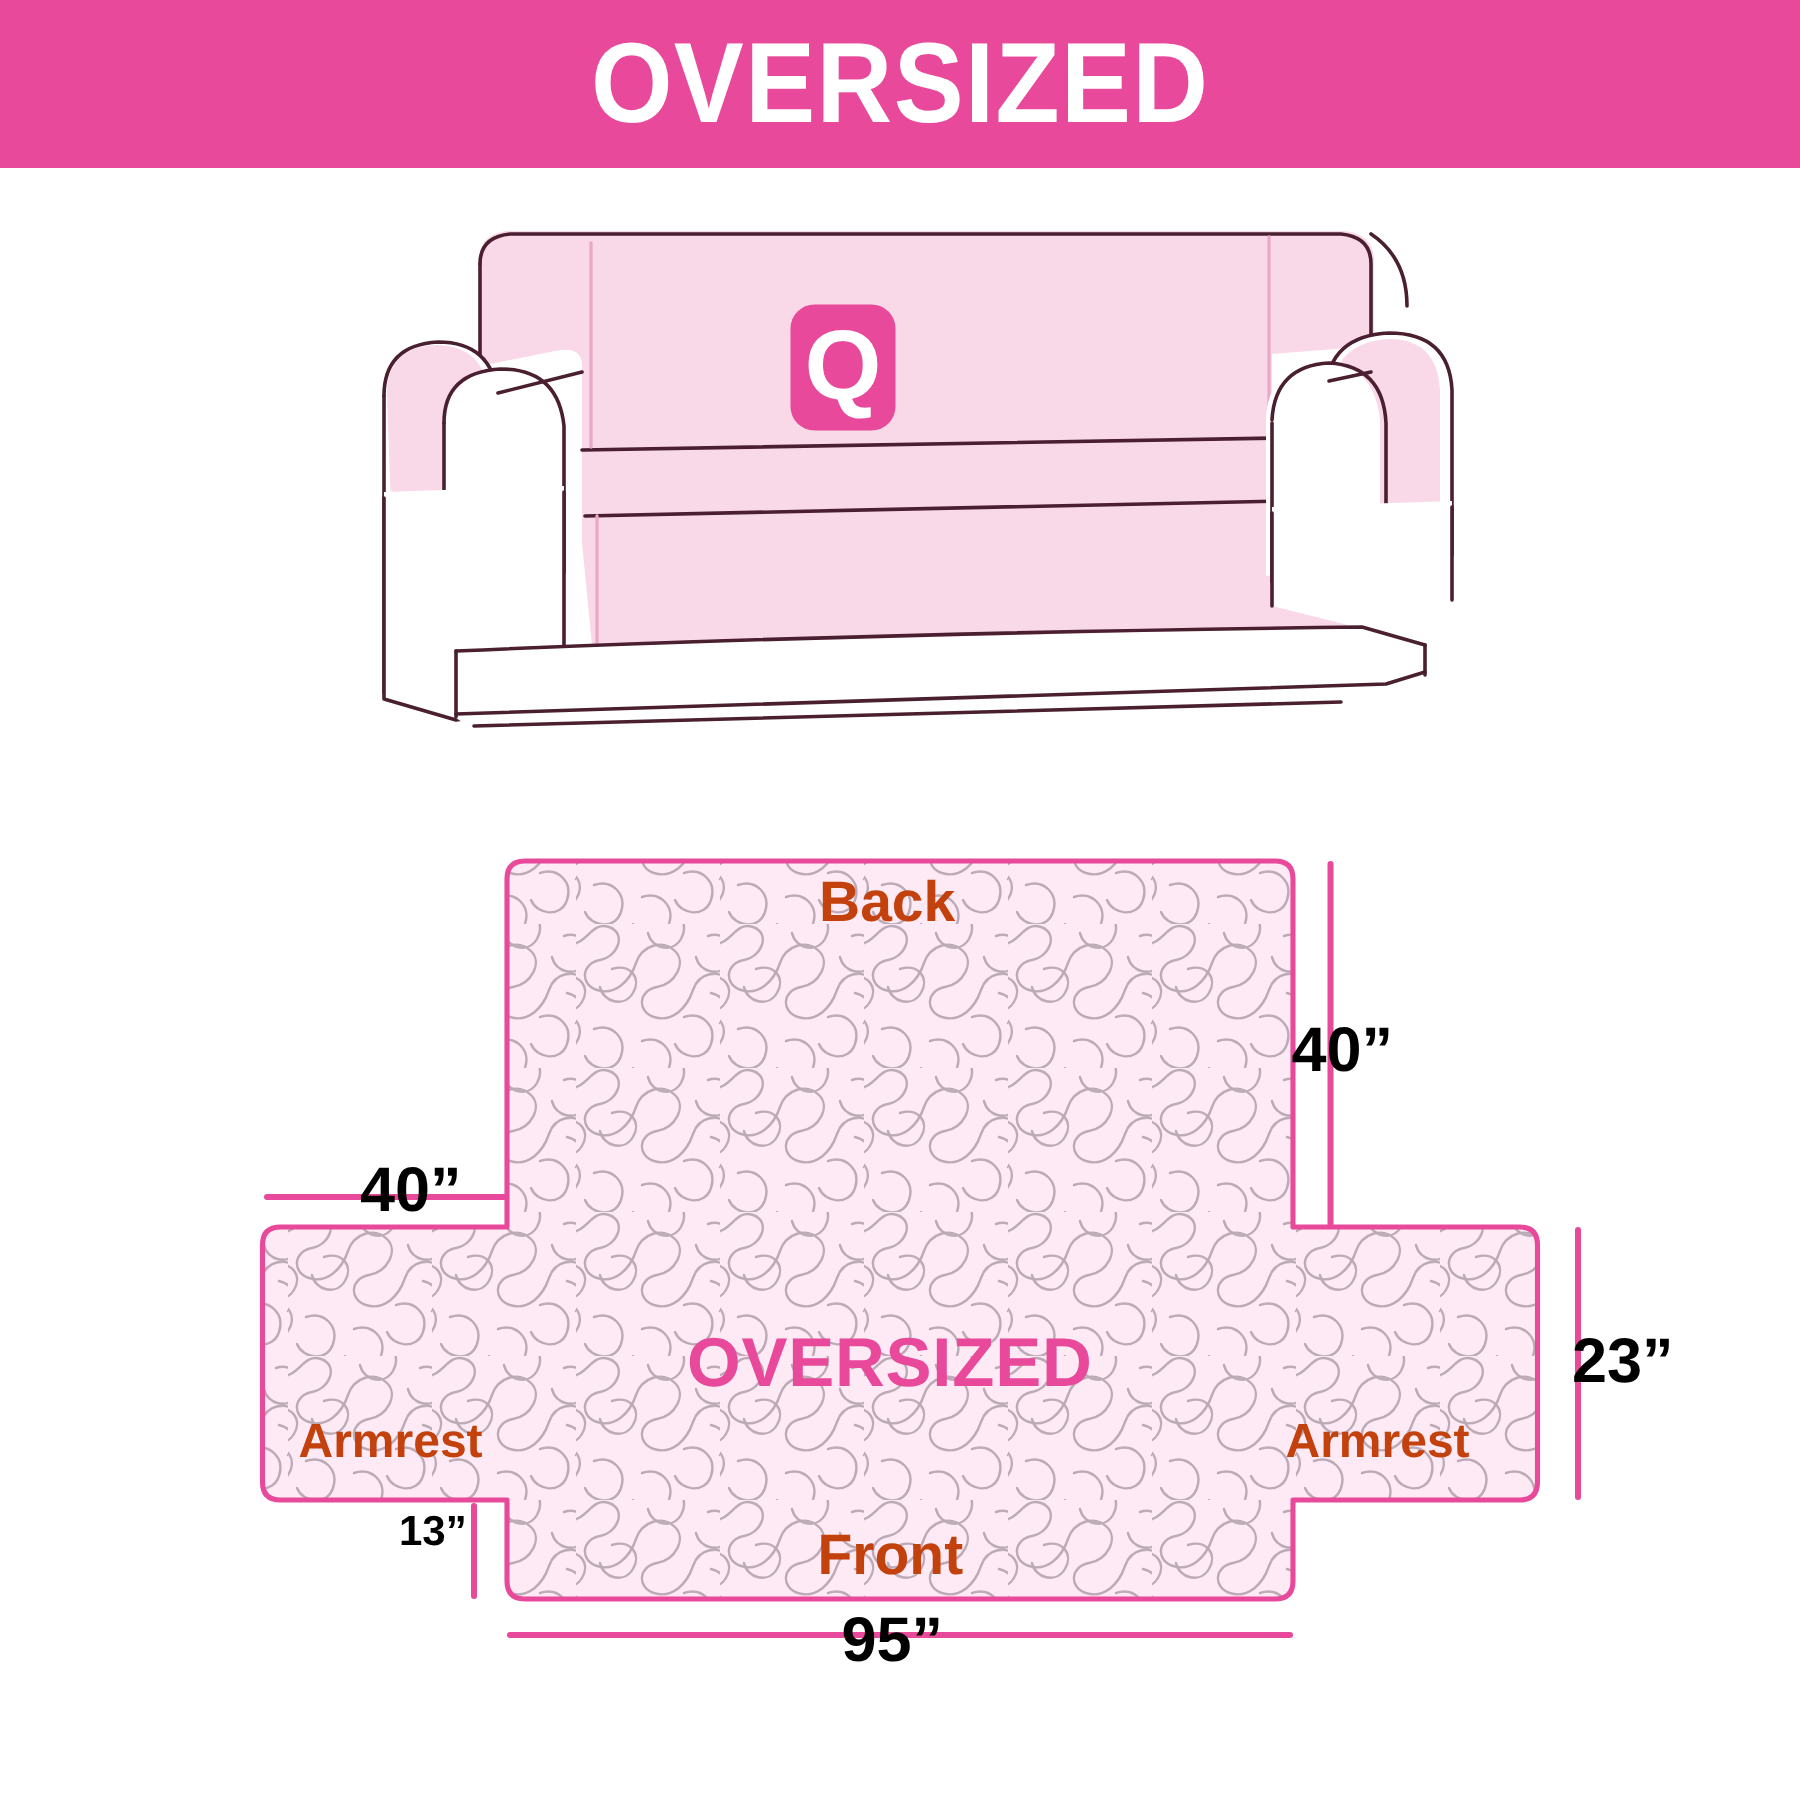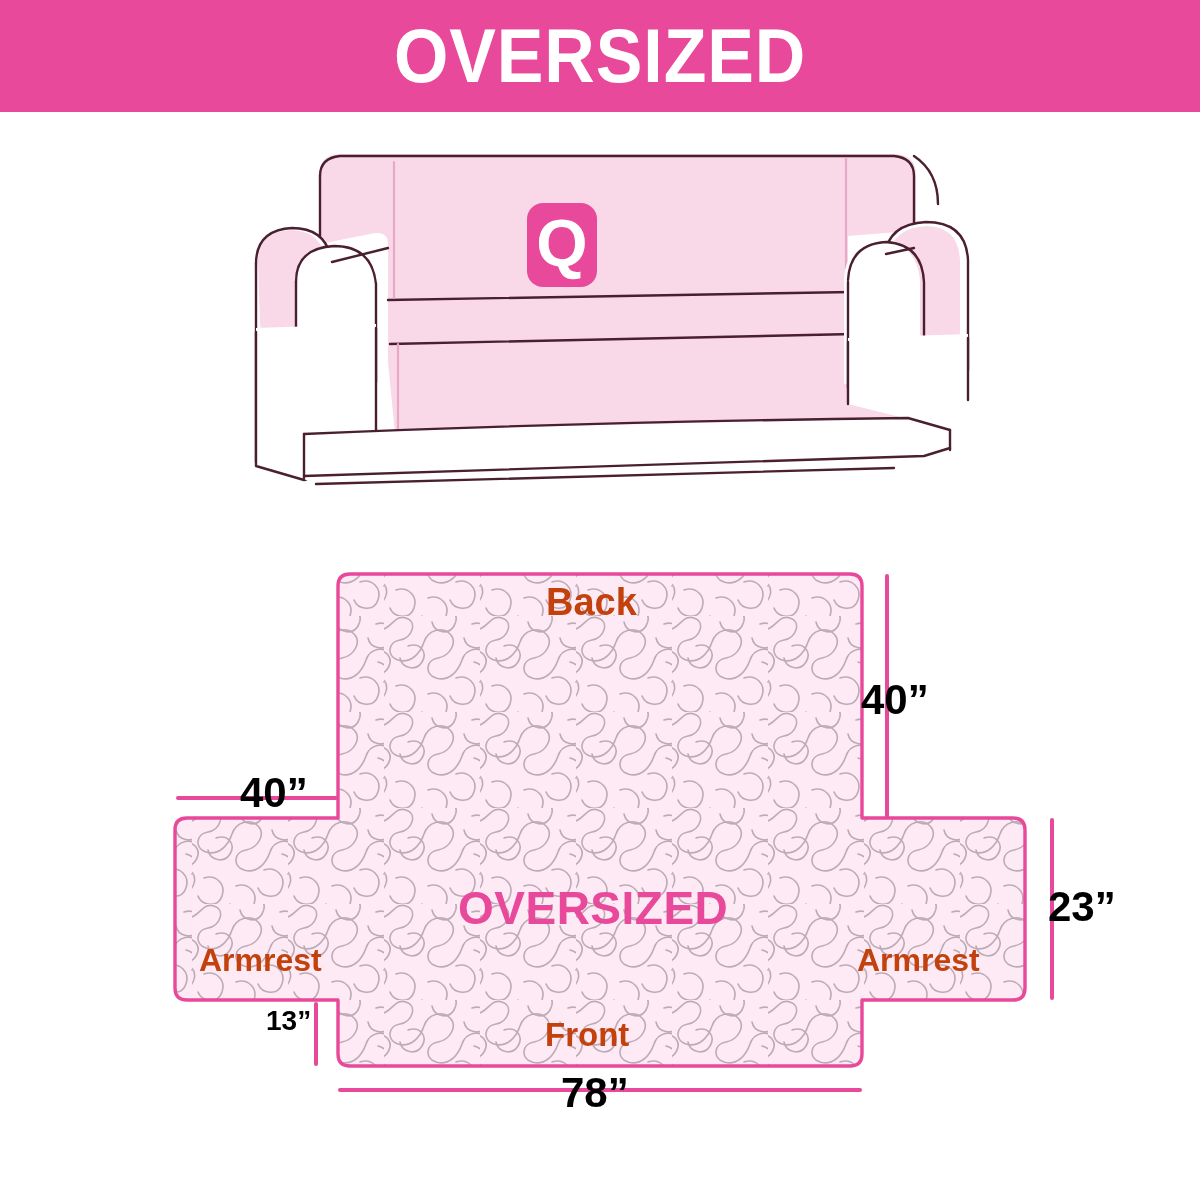--- a/index.html
+++ b/index.html
@@ -93,21 +93,21 @@
   .face-label {
     position: absolute;
     color: #c2410c;
     font-weight: bold;
     font-family: "Liberation Sans", sans-serif;
     line-height: 1;
     white-space: nowrap;
   }
 
   .lbl-back   { left: 546px; top: 583px;  font-size: 38px; }
-  .lbl-front  { left: 545px; top: 1018px; font-size: 33px; }
+  .lbl-front  { left: 545px; top: 1018px; font-size: 38px; }
   .lbl-arm-l  { left: 199px; top: 944px;  font-size: 32px; }
   .lbl-arm-r  { left: 857px; top: 944px;  font-size: 32px; }
   .lbl-center { left: 458px; top: 885px;  font-size: 46px; color: #e8499a; letter-spacing: 0.5px; }
 
   .lbl-40 { left: 861px; top: 679px;  font-size: 42px; }
   .lbl-23 { left: 1034px; top: 886px; font-size: 42px; margin-left: 14px; }
   .lbl-24 { left: 240px; top: 772px;  font-size: 42px; }
   .lbl-13 { left: 266px; top: 1007px; font-size: 28px; }
   .lbl-78 { left: 561px; top: 1072px; font-size: 42px; }
 </style>
@@ -264,15 +264,15 @@
   <div class="dim-label lbl-center">OVERSIZED</div>
 
   <div class="dim-label lbl-40">40”</div>
 
   <div class="dim-label lbl-23">23”</div>
 
   <div class="dim-label lbl-24">40”</div>
 
   <div class="dim-label lbl-13">13”</div>
 
-  <div class="dim-label lbl-78">78”</div>
+  <div class="dim-label lbl-78">95”</div>
 
 </div>
 
 </body></html>

